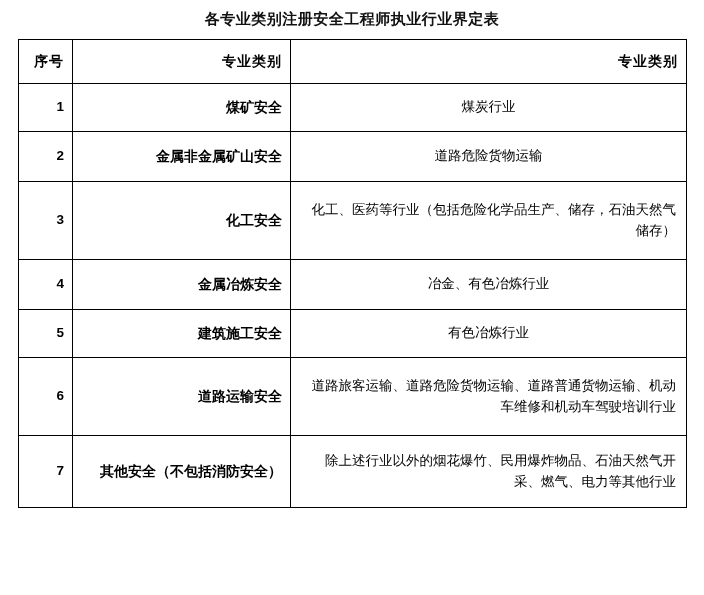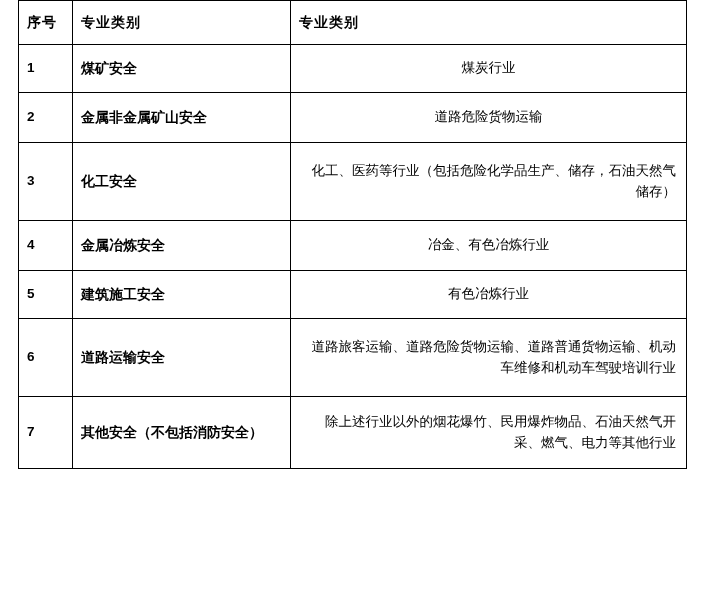--- a/index.html
+++ b/index.html
@@ -34,21 +34,21 @@
     box-sizing: border-box;
   }
   table.main-table {
     width: 668px;
     border-collapse: collapse;
     table-layout: fixed;
     border: 1px solid #000000;
   }
   table.main-table td, table.main-table th {
     border: 1px solid #000000;
-    text-align: left;
+    text-align: right;
     vertical-align: middle;
     font-size: 14px;
     padding: 6px 8px;
     box-sizing: border-box;
     line-height: 1.55;
   }
   .col-no { width: 54px; }
   .col-cat { width: 218px; }
   .col-ind { width: 396px; }
 
@@ -83,20 +83,21 @@
   tr.r4 td { height: 50px; }
   tr.r5 td { height: 48px; }
   tr.r6 td { height: 78px; }
   tr.r7 td { height: 72px; }
 </style>
 </head>
 <body>
 
 <div class="page">
 
+  <div class="doc-title">各专业类别注册安全工程师执业行业界定表</div>
 
   <div class="table-wrap">
     <table class="main-table">
       <thead>
         <tr>
           <th class="col-no">序号</th>
           <th class="col-cat">专业类别</th>
           <th class="col-ind">专业类别</th>
         </tr>
       </thead>

